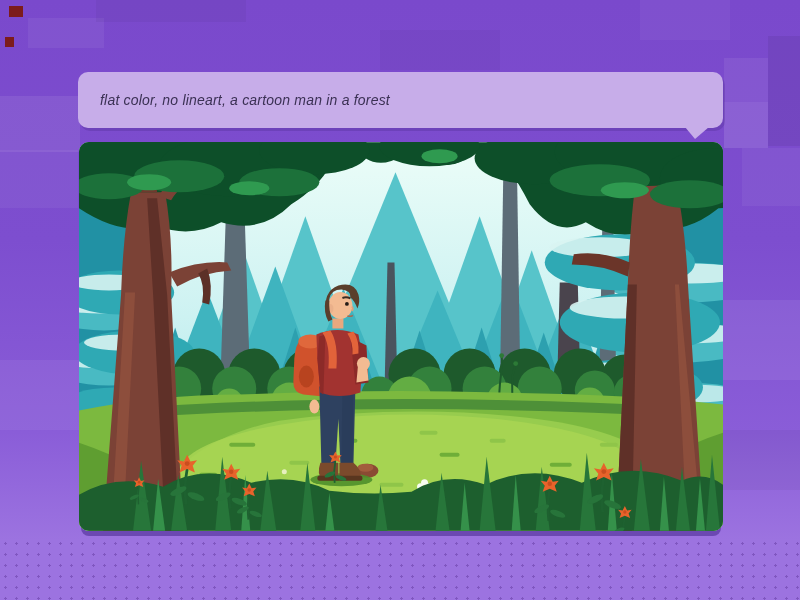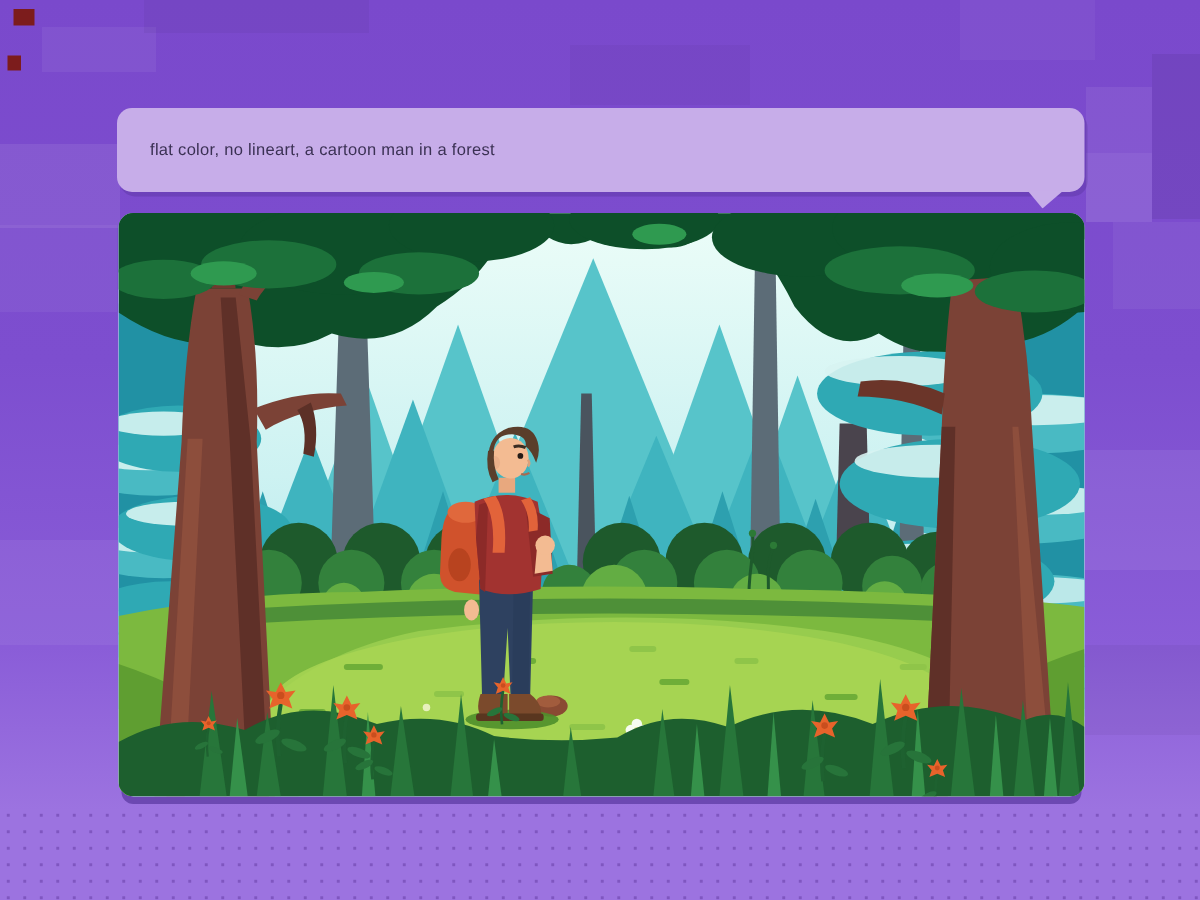--- a/index.html
+++ b/index.html
@@ -20,21 +20,21 @@
     background-size:11px 11px;pointer-events:none;
   }
   .glitch{position:absolute;background:var(--glitch-red);}
   .bubble{
     position:absolute;left:78px;top:72px;width:645px;height:56px;
     background:var(--bubble-bg);border-radius:10px;
     box-shadow:2px 3px 0 rgba(60,30,120,.22);
     display:flex;align-items:center;padding-left:22px;box-sizing:border-box;
   }
   .bubble-text{
-    font-size:11px;letter-spacing:.2px;
+    font-style:italic;font-size:14px;letter-spacing:.2px;
     color:var(--bubble-text-color);
   }
   .bubble-tail{position:absolute;right:14px;bottom:-11px;width:24px;height:12px;}
   .card{
     position:absolute;left:79px;top:142px;width:644px;height:389px;
     border-radius:10px;overflow:hidden;
     box-shadow:0 7px 0 -2px rgba(70,38,140,.55);
     background:#bfeef0;
   }
   .card svg{display:block;width:100%;height:100%;}

